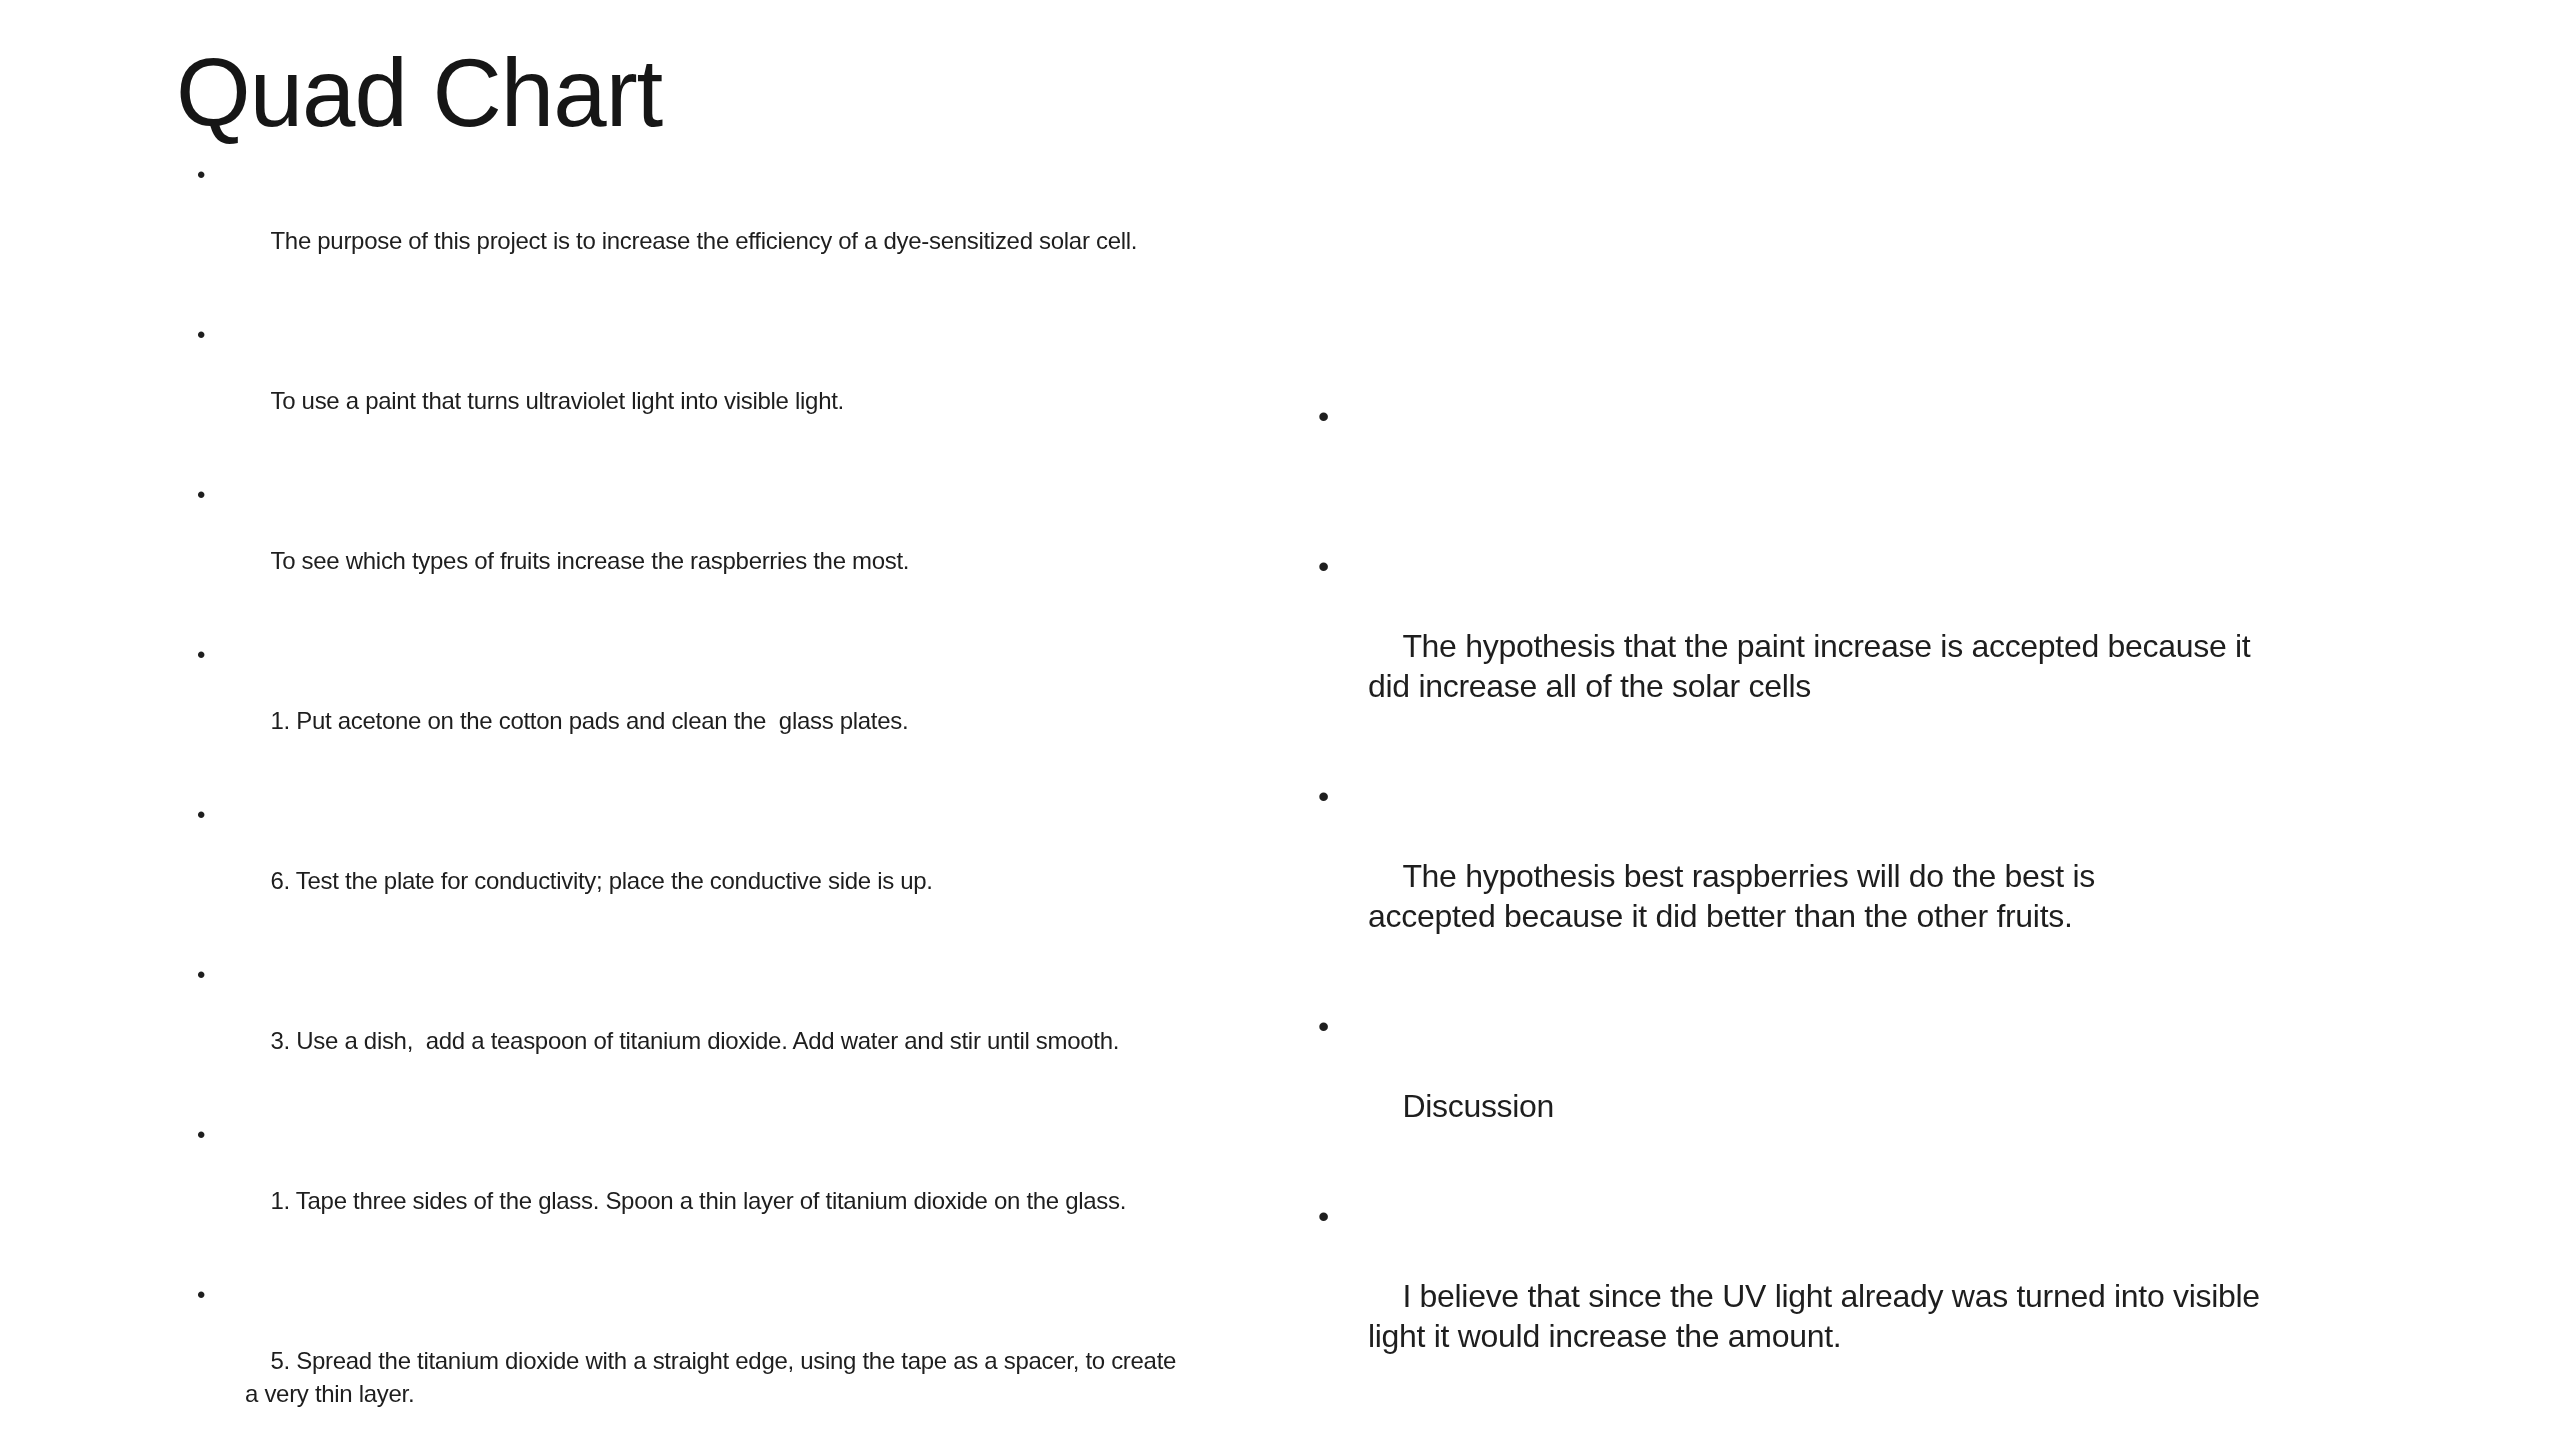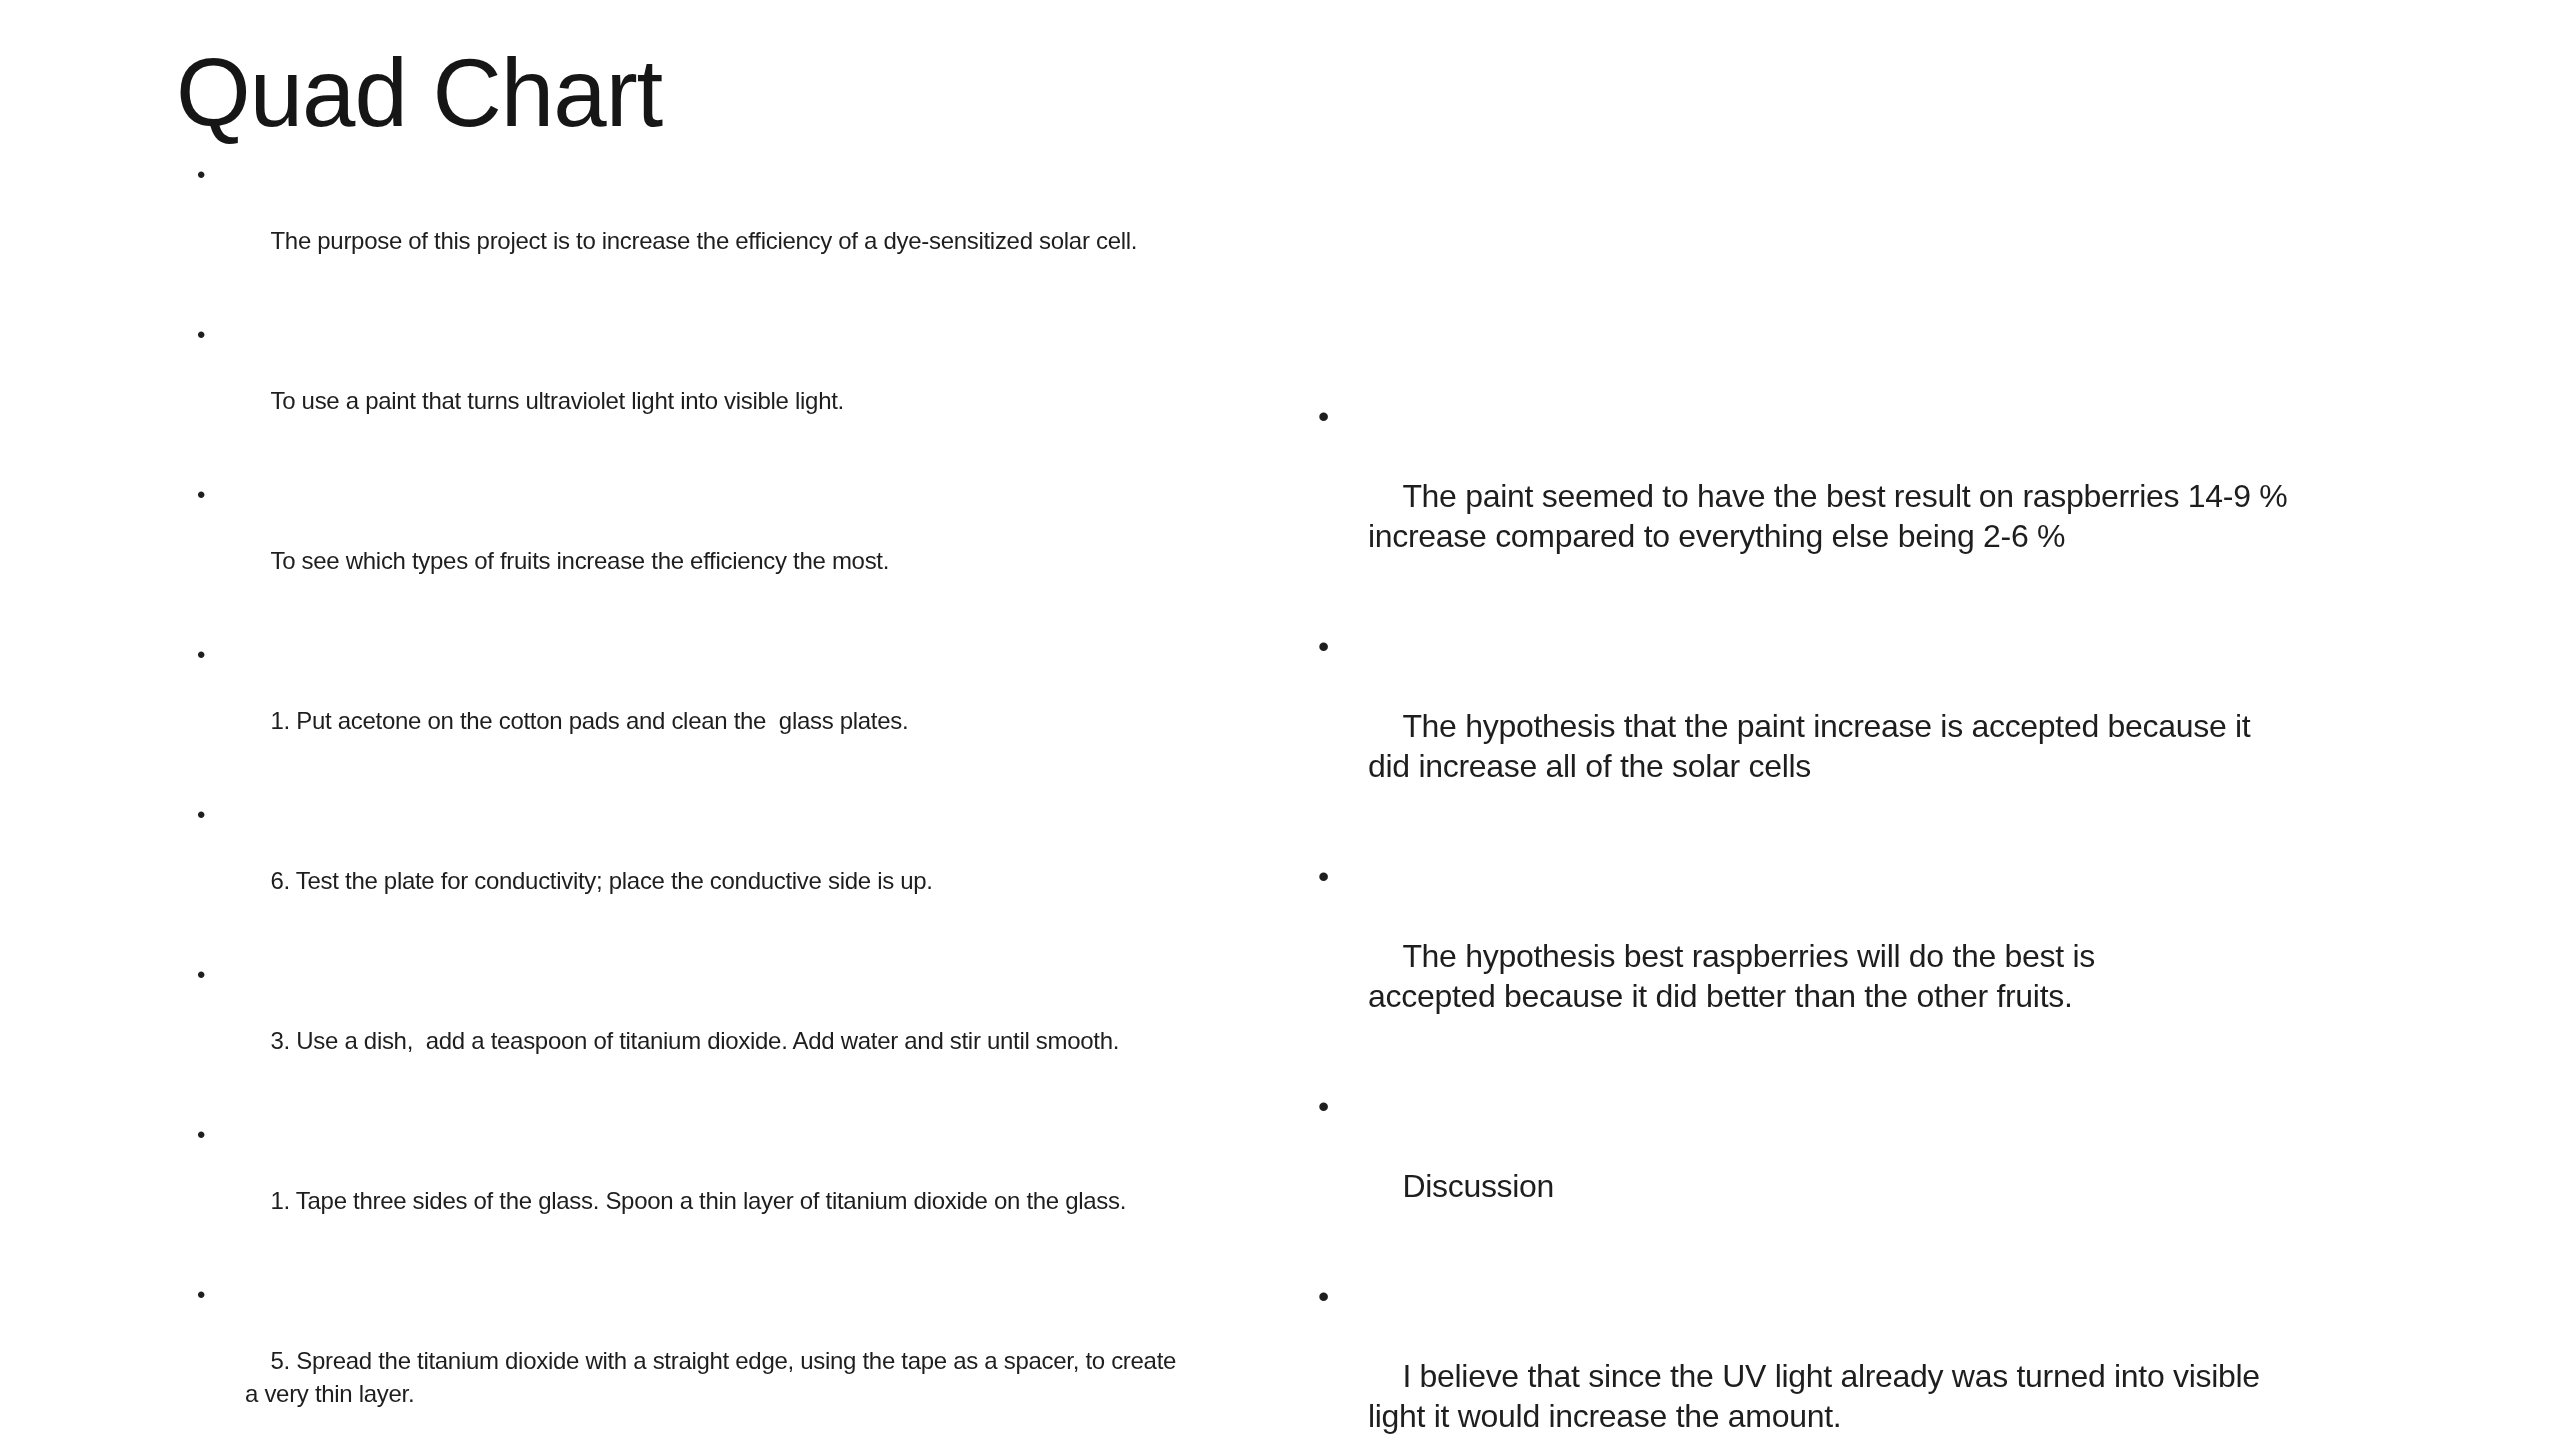--- a/index.html
+++ b/index.html
@@ -83,21 +83,21 @@
     <span class="text">The purpose of this project is to increase the efficiency of a dye-sensitized solar cell.</span>
   </li>
 
   <li class="item">
     <span class="bullet">•</span>
     <span class="text">To use a paint that turns ultraviolet light into visible light.</span>
   </li>
 
   <li class="item">
     <span class="bullet">•</span>
-    <span class="text">To see which types of fruits increase the efficiency the most.</span>
+    <span class="text">To see which types of fruits increase the raspberries the most.</span>
   </li>
 
   <li class="item">
     <span class="bullet">•</span>
     <span class="text">1. Put acetone on the cotton pads and clean the  glass plates.</span>
   </li>
 
   <li class="item">
     <span class="bullet">•</span>
     <span class="text">6. Test the plate for conductivity; place the conductive side is up.</span>
@@ -117,22 +117,20 @@
     <span class="bullet">•</span>
     <span class="text">5. Spread the titanium dioxide with a straight edge, using the tape as a spacer, to create
 a very thin layer.</span>
   </li>
 
 </ul>
 
   <ul class="list right">
   <li class="item">
     <span class="bullet">•</span>
-    <span class="text">The paint seemed to have the best result on raspberries 14-9 %
-increase compared to everything else being 2-6 %</span>
   </li>
 
   <li class="item">
     <span class="bullet">•</span>
     <span class="text">The hypothesis that the paint increase is accepted because it
 did increase all of the solar cells</span>
   </li>
 
   <li class="item">
     <span class="bullet">•</span>

